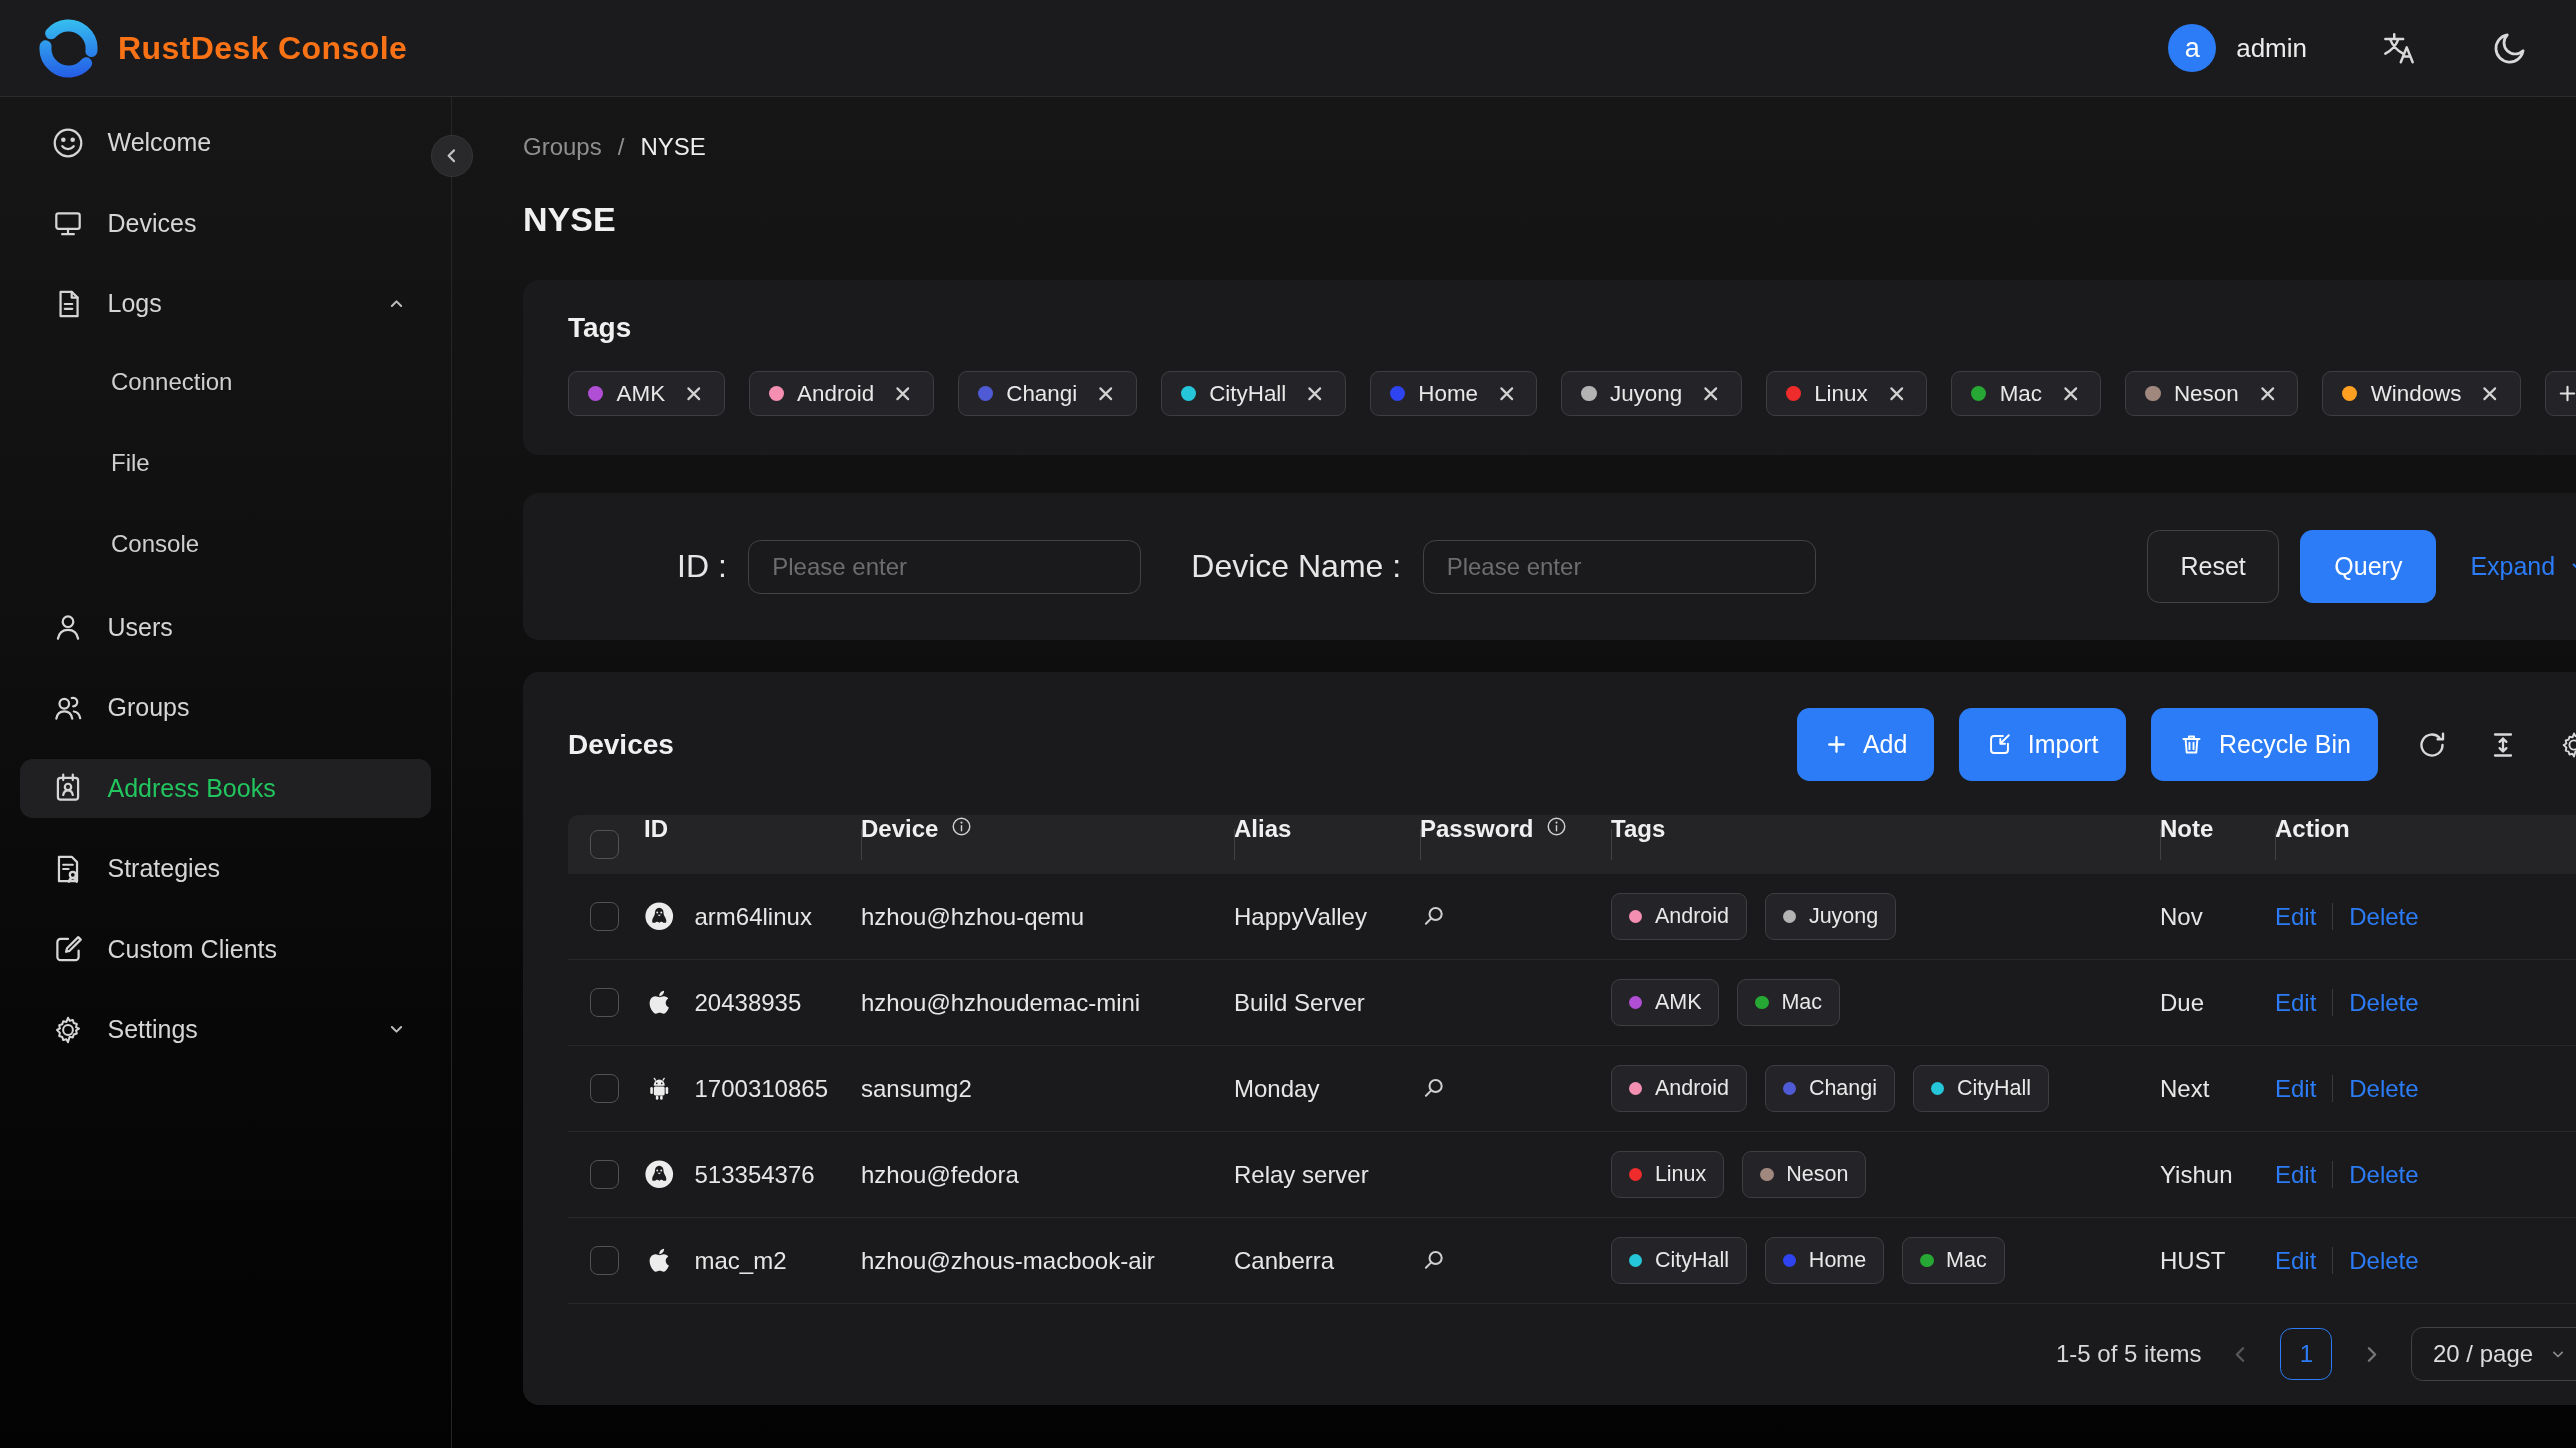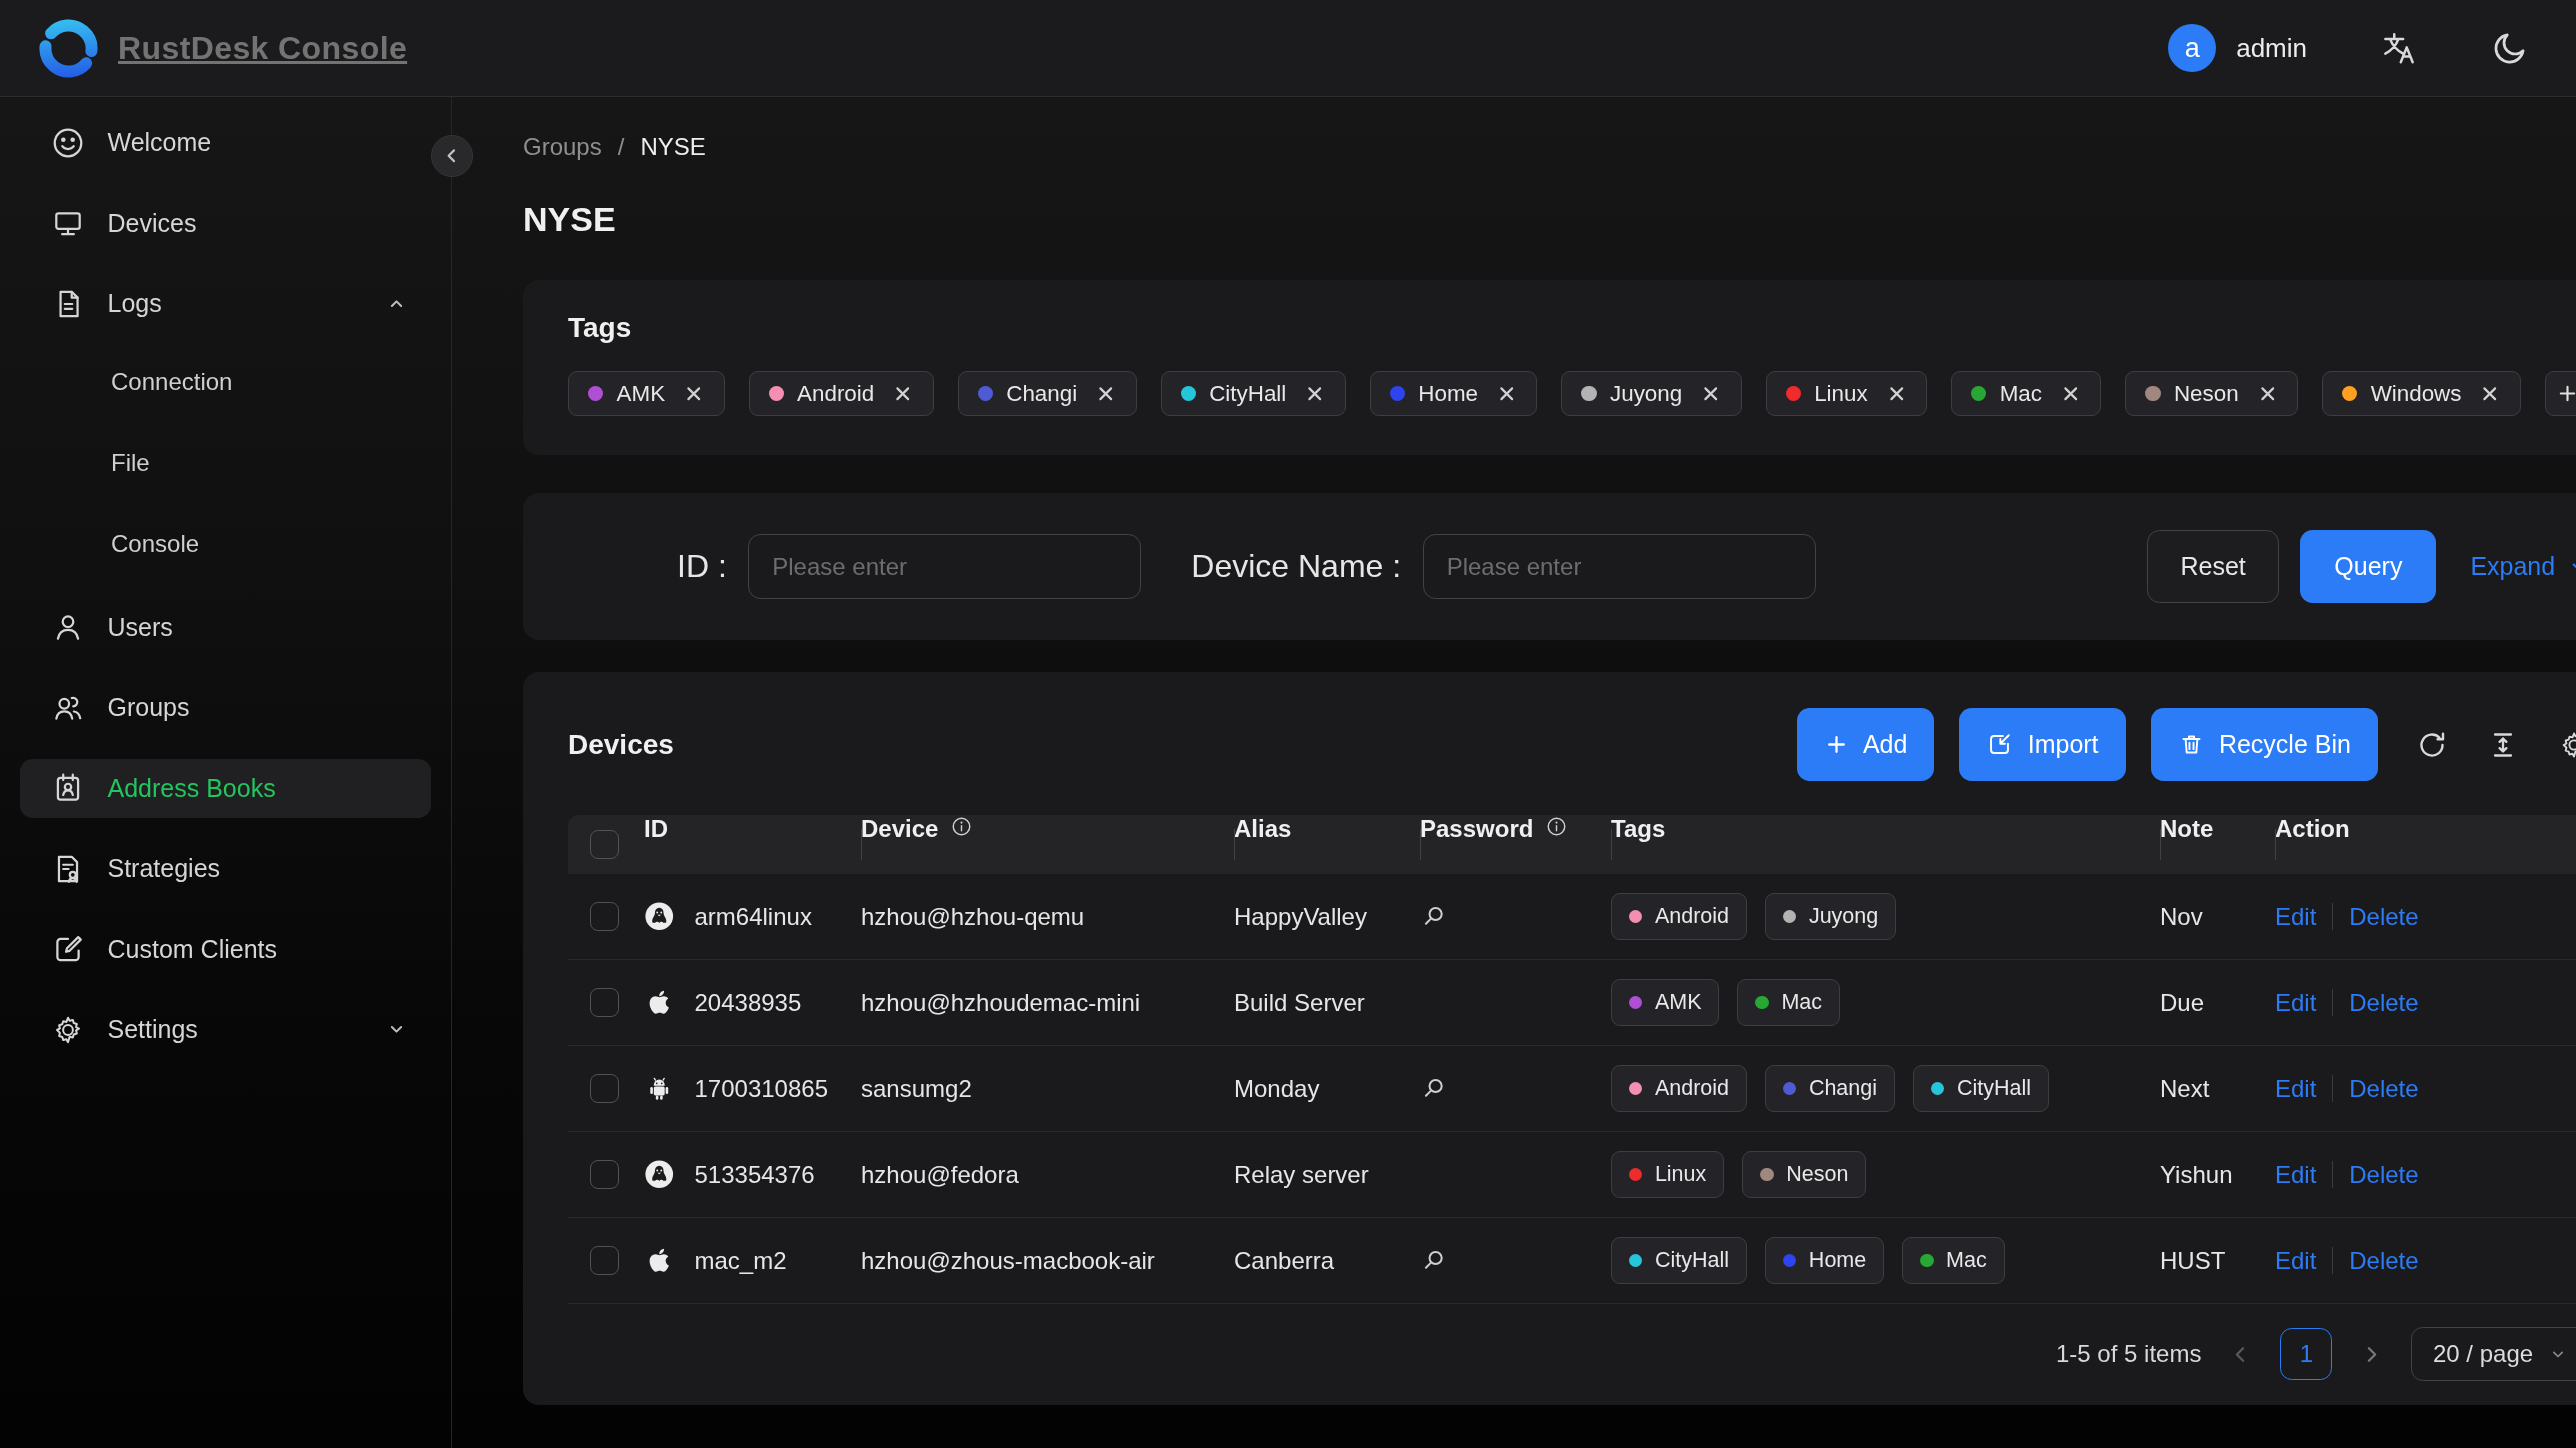--- a/index.html
+++ b/index.html
@@ -11,21 +11,21 @@
   svg { display:block; }
 
   
   .topbar {
     height:97px; background:#1b1b1d; border-bottom:0.9px solid #2d2d30;
     display:flex; align-items:center; justify-content:space-between;
     padding:0 47px 0 39px;
   }
   .brand { display:flex; align-items:center; gap:20px; }
   .logo { width:59px; height:59px; }
-  .brand-title { font-size:32px; font-weight:bold; color:#737373; letter-spacing:0.4px;text-decoration:underline; }
+  .brand-title { font-size:32px; font-weight:bold; color:#f97316; letter-spacing:0.4px; }
   .top-right { display:flex; align-items:center; }
   .avatar {
     width:48px; height:48px; border-radius:50%; background:#2b7cf6;
     display:flex; align-items:center; justify-content:center;
     font-size:27px; color:#fff;
   }
   .user-name { font-size:26px; color:#ececec; margin-left:20px; }
   .top-ic { color:#d9d9d9; margin-left:73px; cursor:pointer; }
 
   
@@ -72,21 +72,21 @@
   .chip .dot { width:15.2px; height:15.2px; border-radius:50%; flex:0 0 15.2px; }
   .chip .lbl { font-size:22.4px; color:#e8e8e8; }
   .chip .x { color:#d2d2d2; margin-left:4.5px; cursor:pointer; }
   .chip-add { width:45px; padding:0; justify-content:center; color:#e0e0e0; cursor:pointer; }
 
   
   .filter-card { margin-top:38px; height:147px; display:flex; align-items:center;
     padding:0 45px 0 154px; }
   .f-label { font-size:32px; color:#e6e6e6; margin-right:21.5px; white-space:nowrap; }
   .f-input {
-    width:393px; height:65px; background:transparent; border:0.9px solid #434346;
+    width:393px; height:54px; background:transparent; border:0.9px solid #434346;
     border-radius:12.5px; padding:0 23px; font-size:24px; color:#e6e6e6; outline:none;
     font-family:"Liberation Sans",sans-serif;
   }
   .f-input::placeholder { color:#6d6d6f; }
   .gap56 { width:50px; flex:0 0 50px; }
   .spacer { flex:1; }
   .btn {
     height:73px; border-radius:12.5px; font-size:25px; display:flex; align-items:center;
     font-family:"Liberation Sans",sans-serif; cursor:pointer; border:none;
   }

